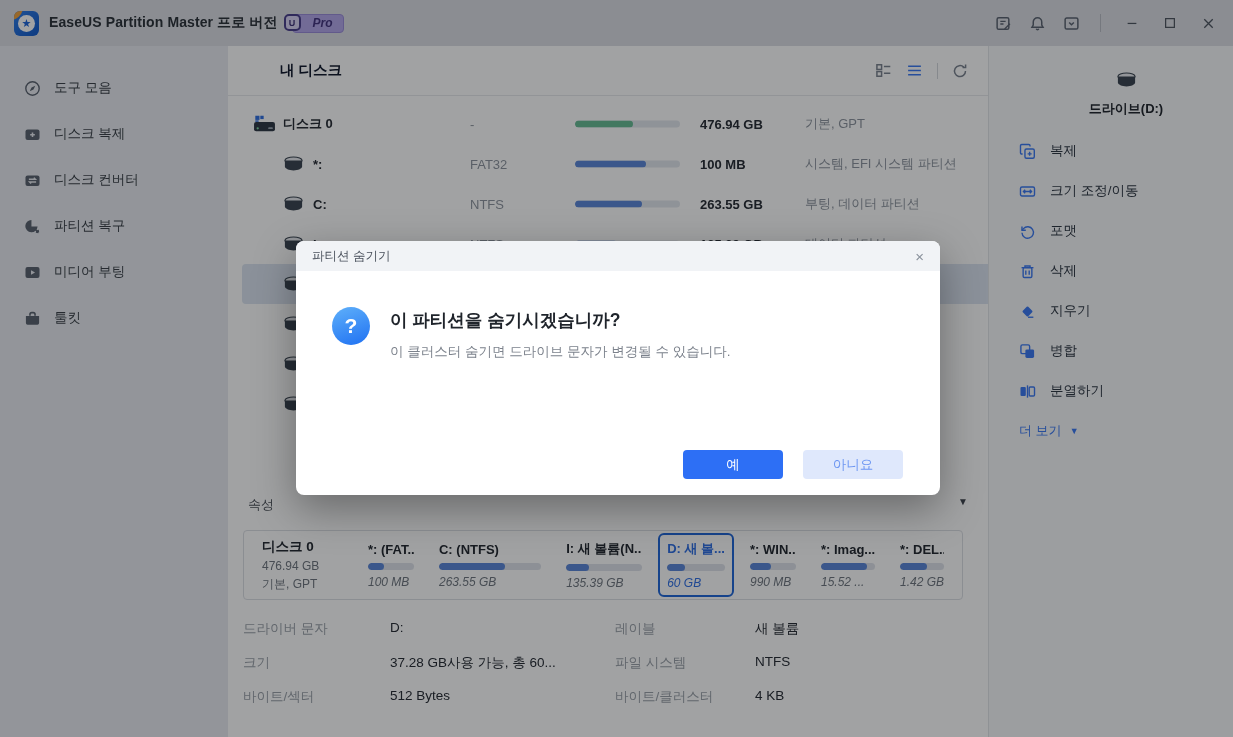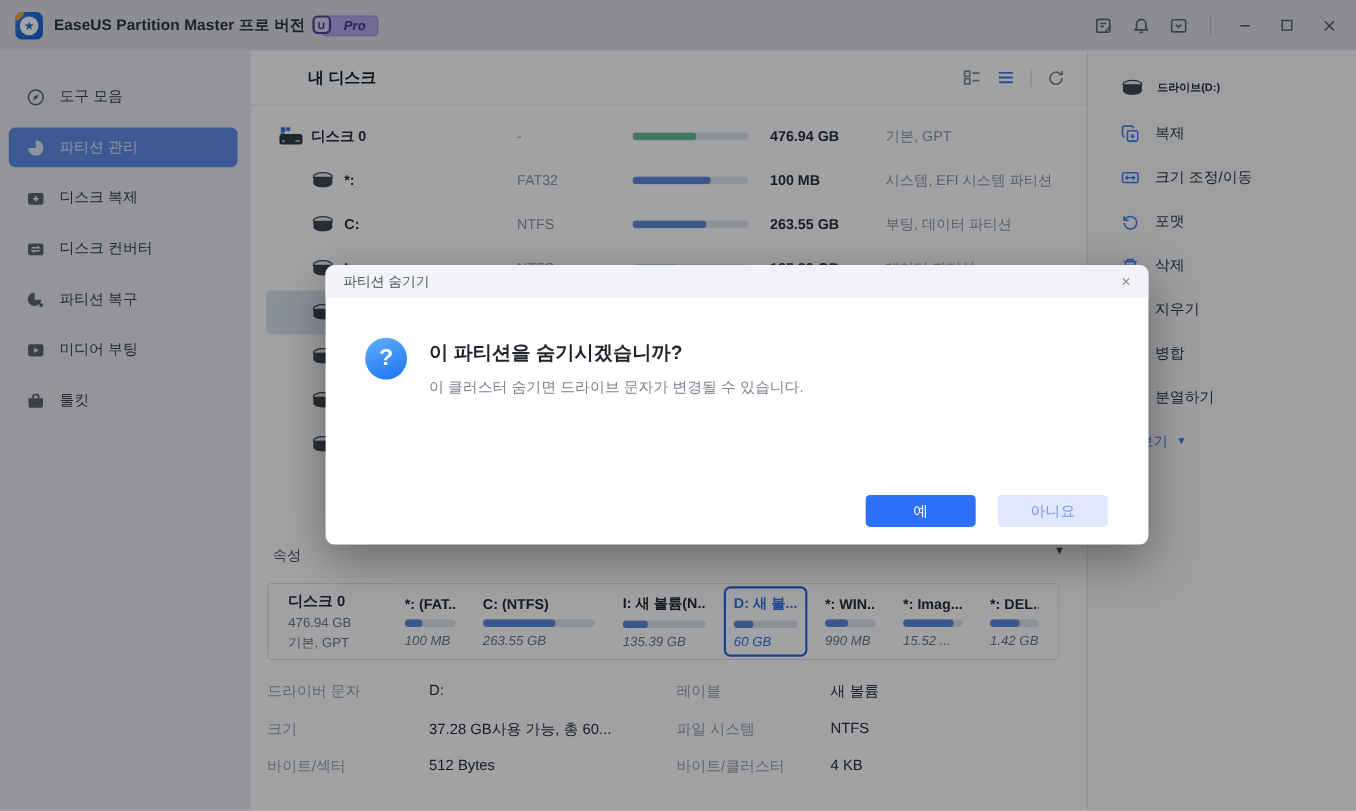--- a/index.html
+++ b/index.html
@@ -73,29 +73,29 @@
   .cell-info .cl { font-size:12px; color:#6e757e; margin-top:3px; white-space:nowrap; }
 
   .fields { position:absolute; top:574px; left:15px; width:720px; display:grid;
             grid-template-columns:147px 225px 140px 208px; row-gap:16px; font-size:13.5px; }
   .f-label { color:#9aa0a8; }
   .f-value { color:#262b33; white-space:nowrap; }
 
   
   .rpanel { position:absolute; right:0; top:46px; width:245px; bottom:0; background:#f7f8fa;
             border-left:1px solid #e3e5e8; padding:26px 0 0 30px; z-index:1; }
-  .r-head { display:flex; align-items:center; gap:12px; font-size:10px; font-weight:bold; color:#20252c; margin-bottom:24px; }
+  .r-head { display:flex; align-items:center; gap:12px; font-size:13px; font-weight:bold; color:#20252c; margin-bottom:24px;flex-direction:column; }
   .r-item { display:flex; align-items:center; gap:14px; font-size:13.5px; color:#2d3642; margin-bottom:22px; }
   .r-item .rico { display:flex; width:17px; color:#3a78f2; }
   .r-more { color:#3a78f2; font-size:13px; display:flex; align-items:center; gap:8px; margin-top:2px; }
   .r-more .caret { font-size:9px; }
 
   
   .overlay { position:absolute; inset:0; background:rgba(8,10,14,.38); z-index:40; }
-  .dialog { position:absolute; left:296px; top:241px; width:748px; height:254px; background:#fff;
+  .dialog { position:absolute; left:296px; top:241px; width:644px; height:254px; background:#fff;
             border-radius:8px; box-shadow:0 14px 42px rgba(0,0,0,.35); z-index:50; }
   .dlg-title { height:30px; background:#f1f3f6; border-radius:8px 8px 0 0; display:flex; align-items:center;
                padding:0 16px; font-size:12.5px; color:#4a515c; }
   .dlg-close { margin-left:auto; color:#8a919c; font-size:15px; line-height:1; }
   .dlg-qicon { position:absolute; left:36px; top:66px; width:38px; height:38px; border-radius:50%;
                background:linear-gradient(160deg,#5fb0fa,#1f71f2); color:#fff; font-size:21px; font-weight:bold;
                display:flex; align-items:center; justify-content:center; }
   .dlg-heading { position:absolute; left:94px; top:67px; font-size:17.5px; font-weight:bold; color:#1f242b; }
   .dlg-msg { position:absolute; left:94px; top:102px; font-size:13.5px; color:#7c828c; }
   .dlg-btns { position:absolute; left:0; right:37px; top:209px; display:flex; justify-content:flex-end; gap:20px; }
@@ -163,28 +163,20 @@
   <aside class="sidebar" id="sidebar">
       <div class="nav-item">
         <span class="nico">
           <svg width="17" height="17" viewBox="0 0 16 16" fill="none" stroke="currentColor" stroke-width="1.3">
             <circle cx="8" cy="8" r="6.3"></circle>
             <path d="M10.6 5.4 8.9 8.9 5.4 10.6 7.1 7.1Z" fill="currentColor" stroke="none"></path>
           </svg>
         </span>
         <span>도구 모음</span>
       </div>
-      <div class="nav-item selected">
-        <span class="nico">
-          <svg width="17" height="17" viewBox="0 0 16 16" fill="none" stroke="currentColor" stroke-width="1.3">
-            <path d="M8 1.4A6.6 6.6 0 1 1 1.4 8H8Z" fill="currentColor" stroke="none"></path>
-          </svg>
-        </span>
-        <span>파티션 관리</span>
-      </div>
       <div class="nav-item">
         <span class="nico">
           <svg width="17" height="17" viewBox="0 0 16 16" fill="none" stroke="currentColor" stroke-width="1.3">
             <rect x="1.4" y="3.2" width="13.2" height="10" rx="2" fill="currentColor" stroke="none"></rect>
             <path d="M8 6v4.4M5.8 8.2h4.4" stroke="#e9ebf0" stroke-width="1.5"></path>
           </svg>
         </span>
         <span>디스크 복제</span>
       </div>
       <div class="nav-item">

